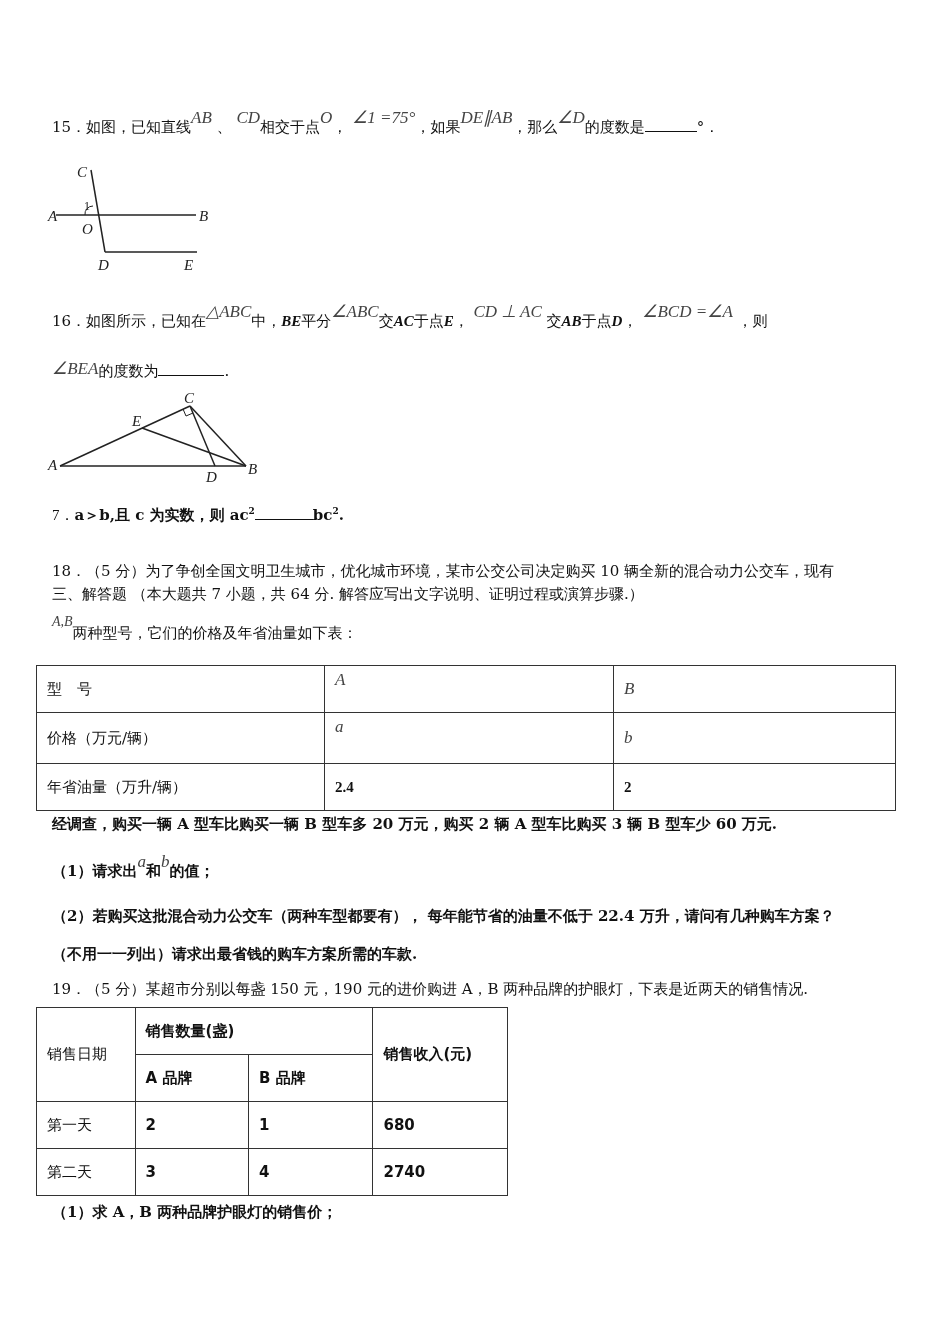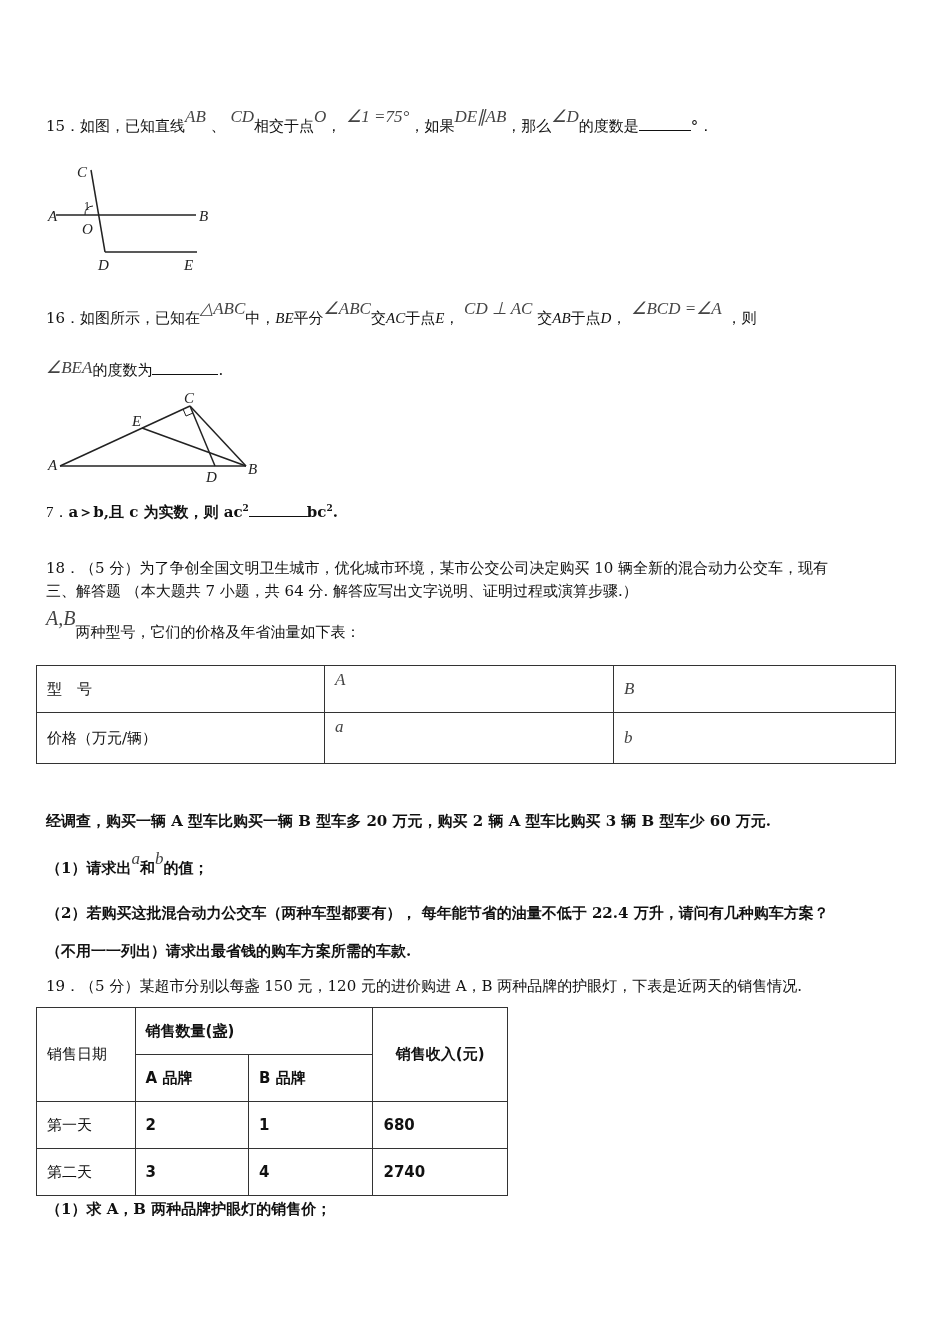--- a/index.html
+++ b/index.html
@@ -1,21 +1,21 @@
 <!DOCTYPE html>
 <html><head>
 <meta charset="utf-8">
 <style>
   html, body { margin:0; padding:0; background:#ffffff; }
   body { width:950px; height:1344px; position:relative; overflow:hidden;
          font-family:"DejaVu Serif", "Liberation Serif", serif; color:#111; }
-  .line { position:absolute; left:46px; font-size:15px; white-space:nowrap; line-height:16px; }
+  .line { position:absolute; left:52px; font-size:15px; white-space:nowrap; line-height:22px; }
   .b { font-weight:bold; }
   .m { font-family:"Liberation Serif", serif; font-style:italic; font-size:17px; color:#444; position:relative; top:-9px; }
-  .mb { font-family:"Liberation Serif", serif; font-style:italic; font-weight:normal;text-align:center; }
+  .mb { font-family:"Liberation Serif", serif; font-style:italic; font-weight:bold;text-align:center; }
   .blank { display:inline-block; border-bottom:1.5px solid #111; height:14px; vertical-align:baseline; }
   .num { font-family:"Liberation Serif", serif; }
   table { position:absolute; border-collapse:collapse; }
   td { border:1.3px solid #333; font-size:15px; padding:0 10px; vertical-align:middle; }
   .t1 td { height:46px; }
   .t2 td { height:46px; font-family:"DejaVu Sans", sans-serif; }
   .t2 .bold { font-weight:bold; }
   svg text { font-family:"Liberation Serif", serif; font-style:italic; font-size:15px; fill:#222; }
 </style>
 </head>
@@ -61,53 +61,58 @@
 </svg>
 
 <div class="line" style="top:500px;">
   <span class="num">7．</span><span class="b">a＞b,且 c 为实数，则 ac</span><sup class="b" style="font-size:9px;">2</sup><span class="blank" style="width:58px;"></span><span class="b">bc</span><sup class="b" style="font-size:9px;">2</sup><span class="b">.</span>
 </div>
 
 <div class="line" style="top:535px;margin-top:48px;">三、解答题 （本大题共 7 小题，共 64 分. 解答应写出文字说明、证明过程或演算步骤.）</div>
 
 <div class="line" style="top:560px;">18．（5 分）为了争创全国文明卫生城市，优化城市环境，某市公交公司决定购买 10 辆全新的混合动力公交车，现有</div>
 <div class="line" style="top:622px;">
-  <span class="m" style="font-size:20px;top:-12px;">A,B</span><span>两种型号，它们的价格及年省油量如下表：</span>
+  <span class="m" style="font-size:14px;top:-12px;">A,B</span><span>两种型号，它们的价格及年省油量如下表：</span>
 </div>
 
 <table class="t1" style="left:36px; top:665px; width:860px;">
   <tbody>
       <tr>
     <td style="width:267px;">型　号</td>
     <td style="width:268px;" class="m"><span class="m" style="top:0;">A</span></td>
     <td><span class="m" style="top:0;">B</span></td>
   </tr>
   <tr>
     <td>价格（万元/辆）</td>
     <td style="vertical-align:top;padding-top:4px;"><span class="m" style="top:0;">a</span></td>
     <td><span class="m" style="top:0;">b</span></td>
   </tr>
+  <tr>
+    <td>年省油量（万升/辆）</td>
+    <td class="b num">2.4</td>
+    <td class="b num">2</td>
+  </tr>
 </tbody>
   </table>
 
 <div class="line b" style="top:813px;">经调查，购买一辆 A 型车比购买一辆 B 型车多 20 万元，购买 2 辆 A 型车比购买 3 辆 B 型车少 60 万元.</div>
 <div class="line b" style="top:860px;">
   <span>（1）请求出</span><span class="m" style="font-weight:normal;">a</span><span>和</span><span class="m" style="font-weight:normal;">b</span><span>的值；</span>
 </div>
 <div class="line b" style="top:905px;">（2）若购买这批混合动力公交车（两种车型都要有）， 每年能节省的油量不低于 22.4 万升，请问有几种购车方案？</div>
 <div class="line b" style="top:943px;">（不用一一列出）请求出最省钱的购车方案所需的车款.</div>
 
-<div class="line" style="top:978px;">19．（5 分）某超市分别以每盏 150 元，120 元的进价购进 A，B 两种品牌的护眼灯，下表是近两天的销售情况.</div>
+<div class="line" style="top:978px;">19．（5 分）某超市分别以每盏 150 元，190 元的进价购进 A，B 两种品牌的护眼灯，下表是近两天的销售情况.</div>
 
 <table class="t2" style="left:36px; top:1007px; width:472px;">
   <tbody>
       <tr>
     <td rowspan="2" style="width:78px;">销售日期</td>
     <td colspan="2" class="bold">销售数量(盏)</td>
-    <td rowspan="2" class="bold" style="width:114px;text-align:center;">销售收入(元)</td>
+    <td rowspan="2" class="bold" style="width:114px;">销售收入(元)</td>
   </tr>
   <tr>
     <td class="bold" style="width:93px;">A 品牌</td>
     <td class="bold" style="width:104px;">B 品牌</td>
   </tr>
   <tr>
     <td>第一天</td>
     <td class="bold">2</td>
     <td class="bold">1</td>
     <td class="bold">680</td>

